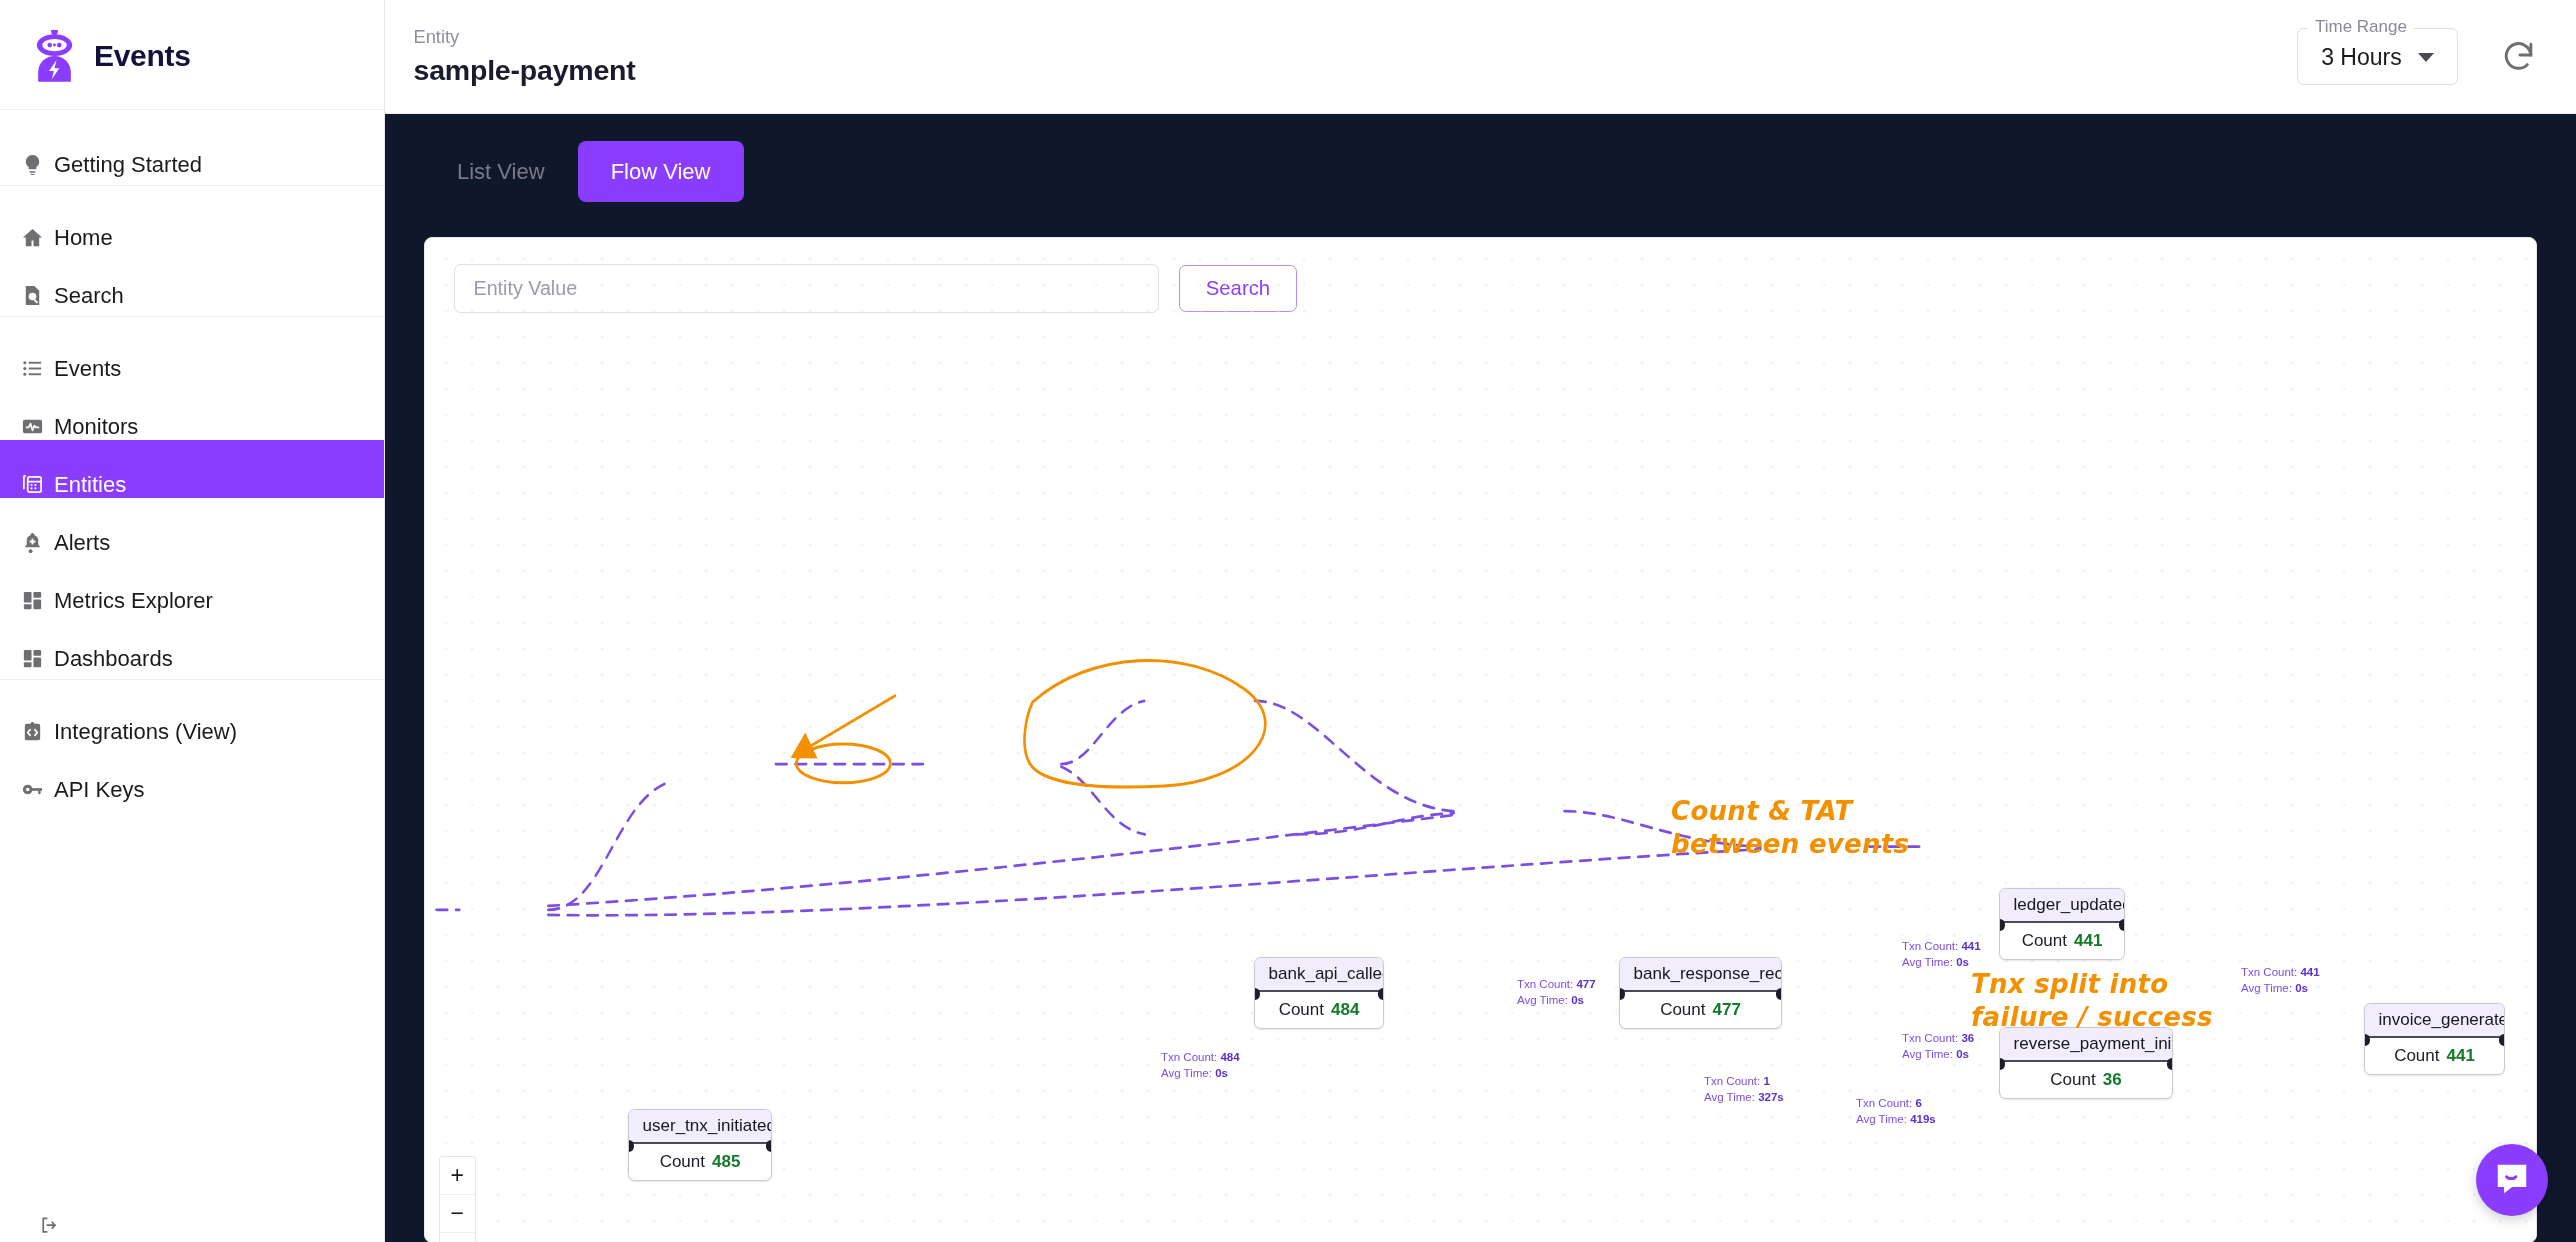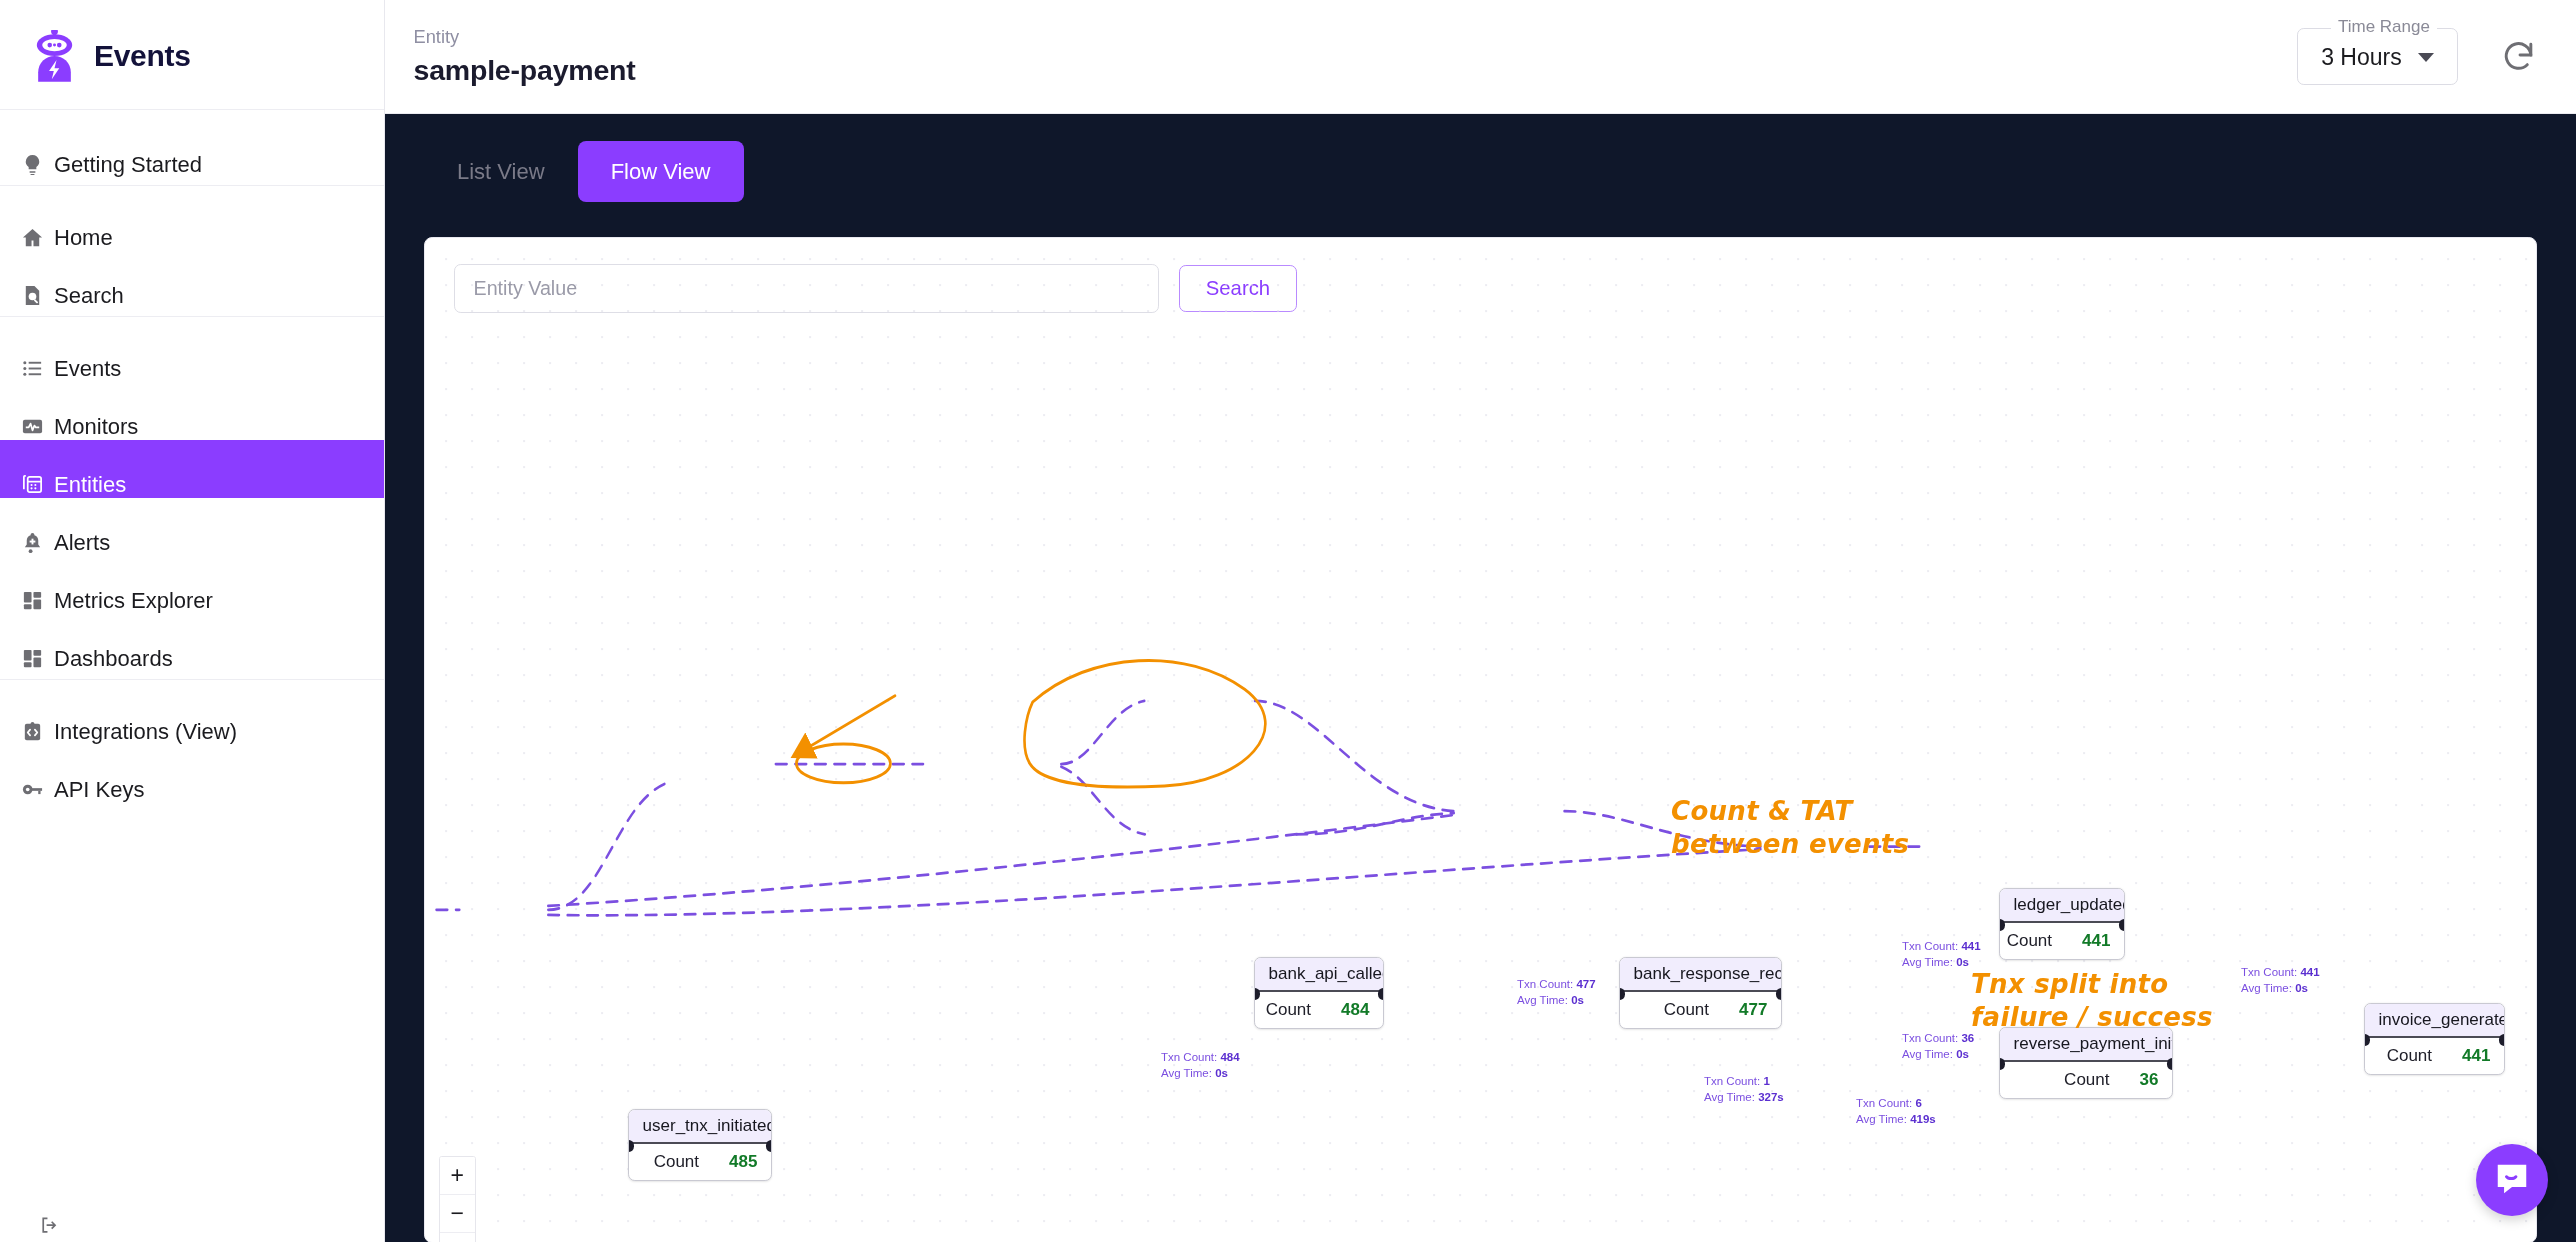--- a/index.html
+++ b/index.html
@@ -50,21 +50,21 @@
   .topbar-left { display: flex; flex-direction: column; gap: 5.4px; }
   .entity-label { font-size: 18.3px; color: #8f8fa3; }
   .entity-name { font-size: 28.5px; font-weight: 700; color: #1b1b2e; letter-spacing: -0.2px; }
   .topbar-right { display: flex; align-items: center; gap: 42px; }
   .time-range {
     position: relative; border: 1.4px solid #dcdce4; border-radius: 6.8px;
     padding: 15px 23px 13.6px 23px; display: flex; align-items: center; gap: 16.3px;
     min-width: 149px;
   }
   .time-range-legend {
-    position: absolute; top: -11.5px; left: 33px; background: #ffffff;
+    position: absolute; top: -11.5px; left: 10px; background: #ffffff;
     padding: 0 6.8px; font-size: 17px; color: #8a8a97;
   }
   .time-range-value { font-size: 23px; color: #1b1b1f; }
   .caret { width: 0; height: 0; border-left: 8.8px solid transparent; border-right: 8.8px solid transparent; border-top: 9.5px solid #4a4a55; }
   .refresh-btn { width: 37px; height: 37px; color: #6e6e73; cursor: pointer; }
 
   .content { flex: 1; display: flex; flex-direction: column; padding: 27px 39px 0 39px; min-height: 0; }
   .view-tabs { display: flex; align-items: center; gap: 0; margin-bottom: 35px; }
   .tab {
     font-size: 22px; padding: 17.6px 33px; border-radius: 8.1px; cursor: pointer;
@@ -103,21 +103,21 @@
   .node {
     position: absolute; background: #ffffff; border: 1.4px solid #c9c9d2;
     border-radius: 6.8px; box-shadow: 0 0.7px 2px rgba(0,0,0,.10);
     overflow: hidden; cursor: pointer;
   }
   .node-head {
     background: #f1edfd; display: flex; align-items: center; justify-content: space-between;
     padding: 6.1px 12.2px 6.1px 13.6px; gap: 15px; border-bottom: 2px solid #4b4b55;
   }
   .node-title { font-size: 17px; color: #17171f; white-space: nowrap; }
-  .node-body { display: flex; align-items: center; justify-content: flex-end; padding: 7.5px 13.6px 8.1px 13.6px; gap: 30px; }
+  .node-body { display: flex; align-items: center; justify-content: center; padding: 7.5px 13.6px 8.1px 13.6px; gap: 7px; }
   .node-metric { font-size: 17px; color: #20202a; }
   .node-value { font-size: 17px; font-weight: 700; color: #127a28; }
   .port { position: absolute; width: 11.5px; height: 11.5px; border-radius: 50%; background: #1d1d2b; top: 30px; }
   .port.left { left: -6.1px; } .port.right { right: -6.1px; }
 
   .edge-label {
     position: absolute; font-size: 11.5px; line-height: 1.35; color: #7b4fe0;
     white-space: nowrap; pointer-events: none;
   }
   .edge-label b { color: #5b2fd0; }

